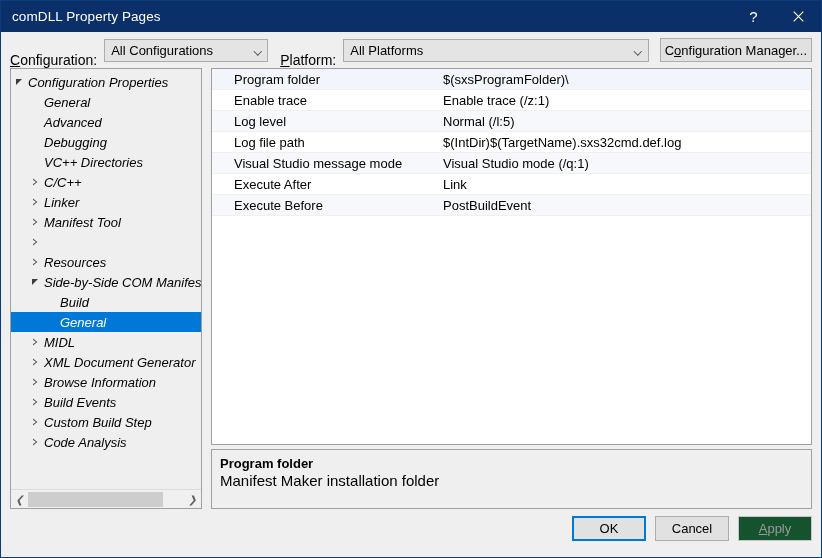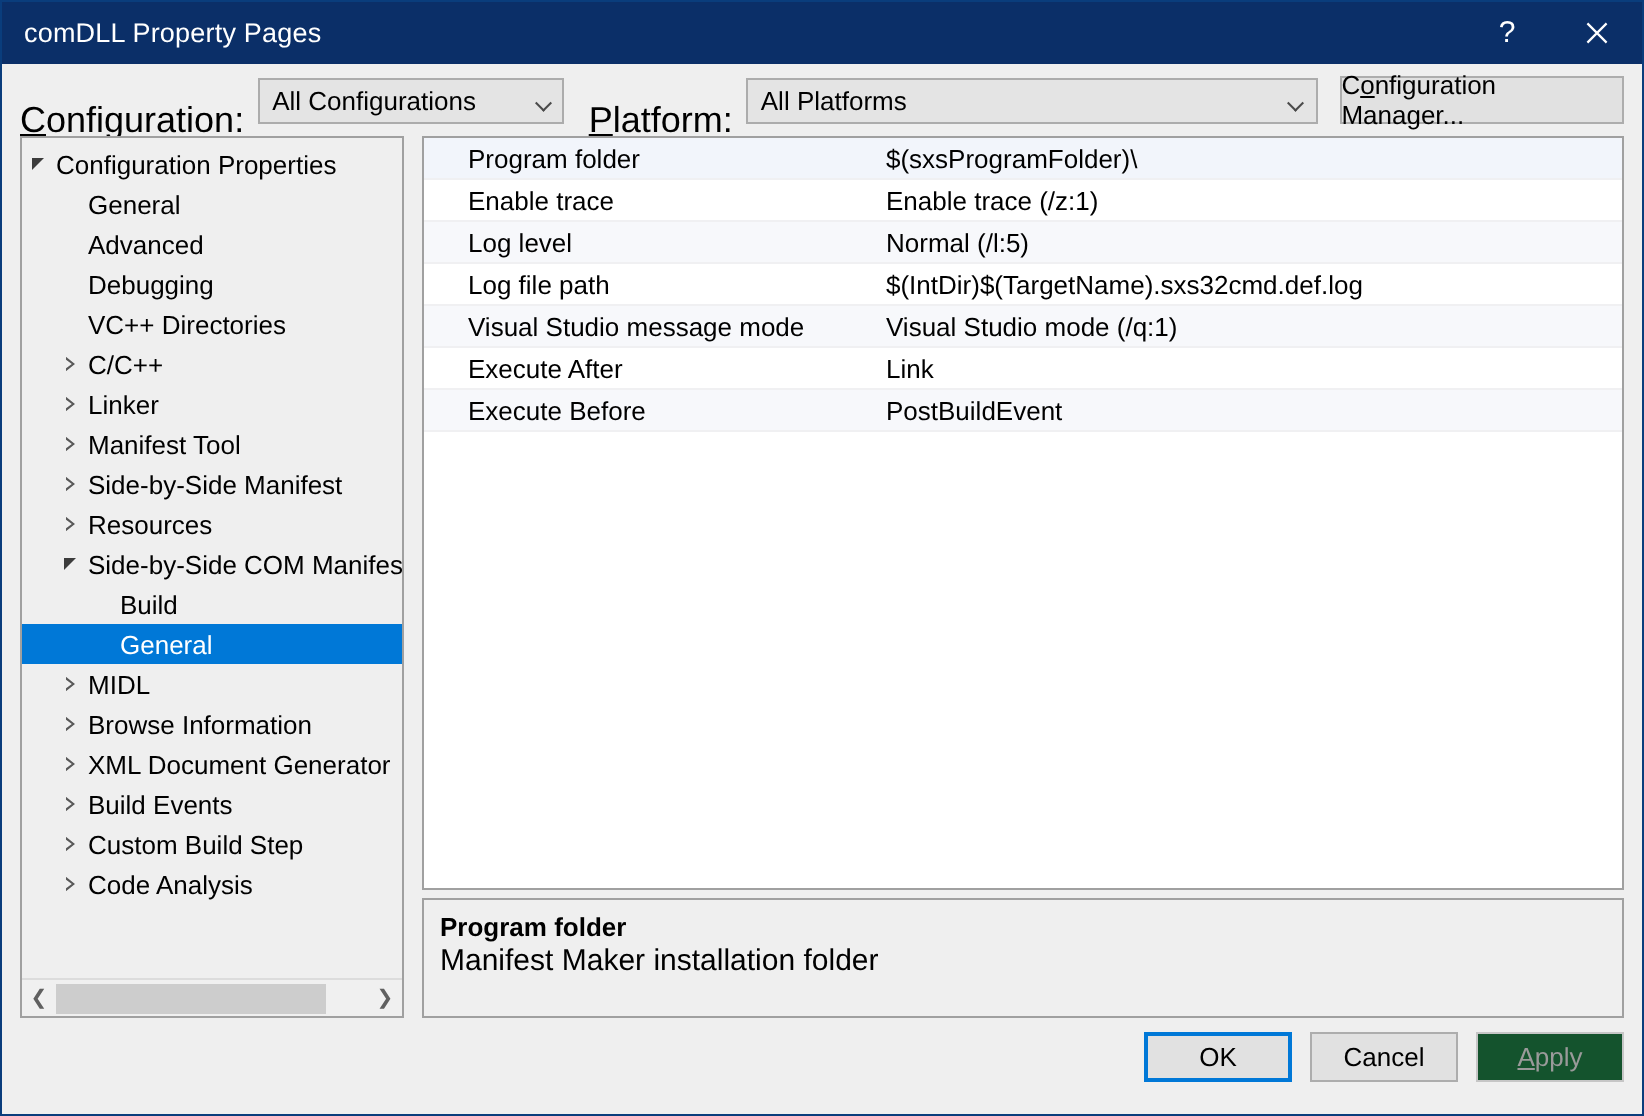--- a/index.html
+++ b/index.html
@@ -67,21 +67,21 @@
   
   .configbar {
     height: 36px;
     flex: none;
     display: flex;
     align-items: center;
     padding: 0 9px;
     box-sizing: border-box;
   }
   .cb-label {
-    font-size: 18px;
+    font-size: 14px;
     margin-right: 7px;
     white-space: nowrap;
     user-select: none;
     margin-top: 20px;
   }
   .cb-label u { text-decoration: underline; }
 
   .combo {
     height: 23px;
     background: #e4e4e4;
@@ -155,20 +155,21 @@
   .tree-panel {
     width: 192px;
     flex: none;
     background: #efefef;
     border: 1px solid #a0a0a0;
     box-sizing: border-box;
     display: flex;
     flex-direction: column;
     margin-right: 9px;
     height: 441px;
+    font-style: italic;
   }
   .tree {
     flex: 1;
     overflow: hidden;
     padding-top: 3px;
     position: relative;
   }
   .tree-item {
     height: 20px;
     display: flex;
@@ -422,21 +423,20 @@
             <span class="tw">
               <span class="tri-right"></span>
             </span>
             <span class="tree-label">Manifest Tool</span>
           </div>
           <div class="tree-item">
             <span style="width: 16px; flex: 0 0 auto;"></span>
             <span class="tw">
               <span class="tri-right"></span>
             </span>
-            <span class="tree-label">Side-by-Side Manifest</span>
           </div>
           <div class="tree-item">
             <span style="width: 16px; flex: 0 0 auto;"></span>
             <span class="tw">
               <span class="tri-right"></span>
             </span>
             <span class="tree-label">Resources</span>
           </div>
           <div class="tree-item">
             <span style="width: 16px; flex: 0 0 auto;"></span>
@@ -460,28 +460,28 @@
             <span class="tw">
               <span class="tri-right"></span>
             </span>
             <span class="tree-label">MIDL</span>
           </div>
           <div class="tree-item">
             <span style="width: 16px; flex: 0 0 auto;"></span>
             <span class="tw">
               <span class="tri-right"></span>
             </span>
+            <span class="tree-label">XML Document Generator</span>
+          </div>
+          <div class="tree-item">
+            <span style="width: 16px; flex: 0 0 auto;"></span>
+            <span class="tw">
+              <span class="tri-right"></span>
+            </span>
             <span class="tree-label">Browse Information</span>
-          </div>
-          <div class="tree-item">
-            <span style="width: 16px; flex: 0 0 auto;"></span>
-            <span class="tw">
-              <span class="tri-right"></span>
-            </span>
-            <span class="tree-label">XML Document Generator</span>
           </div>
           <div class="tree-item">
             <span style="width: 16px; flex: 0 0 auto;"></span>
             <span class="tw">
               <span class="tri-right"></span>
             </span>
             <span class="tree-label">Build Events</span>
           </div>
           <div class="tree-item">
             <span style="width: 16px; flex: 0 0 auto;"></span>

